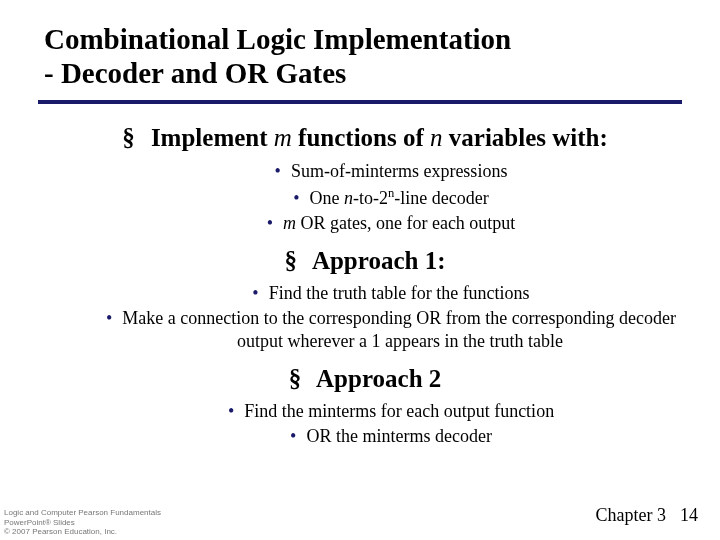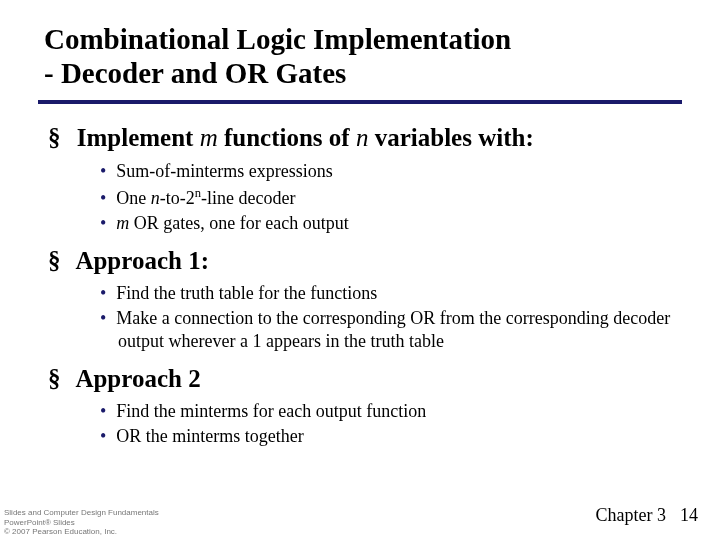--- a/index.html
+++ b/index.html
@@ -31,20 +31,21 @@
     list-style: none;
     padding-left: 10px;
   }
   .lvl1 > li {
     font-size: 25px;
     font-weight: bold;
     line-height: 1.25;
     margin-bottom: 6px;
     padding-left: 22px;
     text-indent: -22px;
+    text-align: center;
   }
   .lvl1 > li::before {
     content: "§";
     font-weight: bold;
     margin-right: 10px;
   }
   .lvl2 {
     list-style: none;
     padding-left: 30px;
     margin-top: 6px;
@@ -110,28 +111,28 @@
       <ul class="lvl2">
         <li><span>Find the truth table for the functions</span></li>
         <li><span>Make a connection to the corresponding OR from the corresponding decoder output wherever a 1 appears in the truth table</span></li>
       </ul>
     </li>
 
     <li>
       <span>Approach 2</span>
       <ul class="lvl2">
         <li><span>Find the minterms for each output function</span></li>
-        <li><span>OR the minterms together</span></li>
+        <li><span>OR the minterms decoder</span></li>
       </ul>
     </li>
 
   </ul>
 </div>
 
 <div class="footer-left">
-  <div>Slides and Computer Design Fundamentals</div>
+  <div>Logic and Computer Pearson Fundamentals</div>
   <div>PowerPoint® Slides</div>
   <div>© 2007 Pearson Education, Inc.</div>
 </div>
 
 <div class="footer-right">
   <span>Chapter 3</span><span class="pg">14</span>
 </div>
 
 </body></html>

